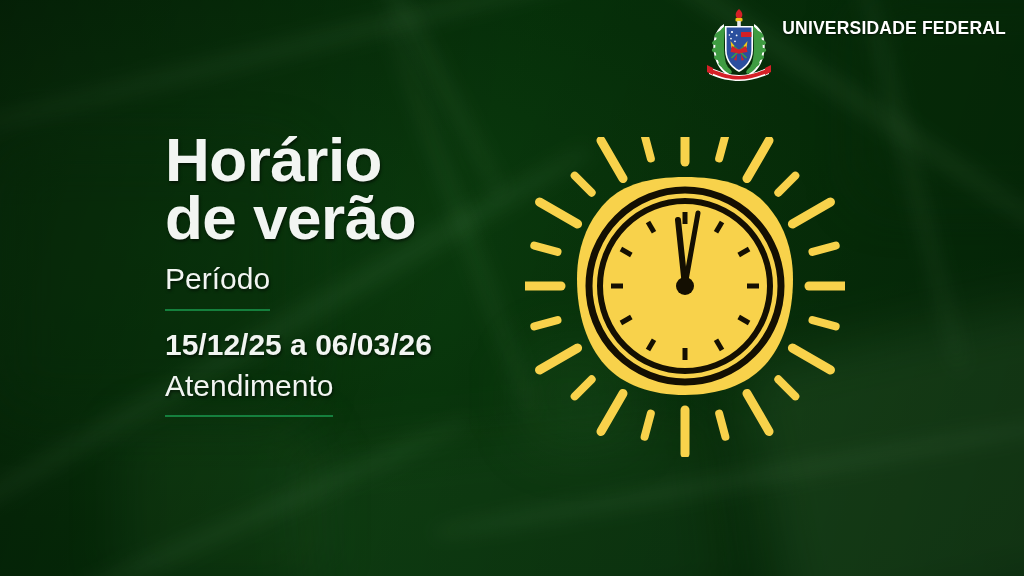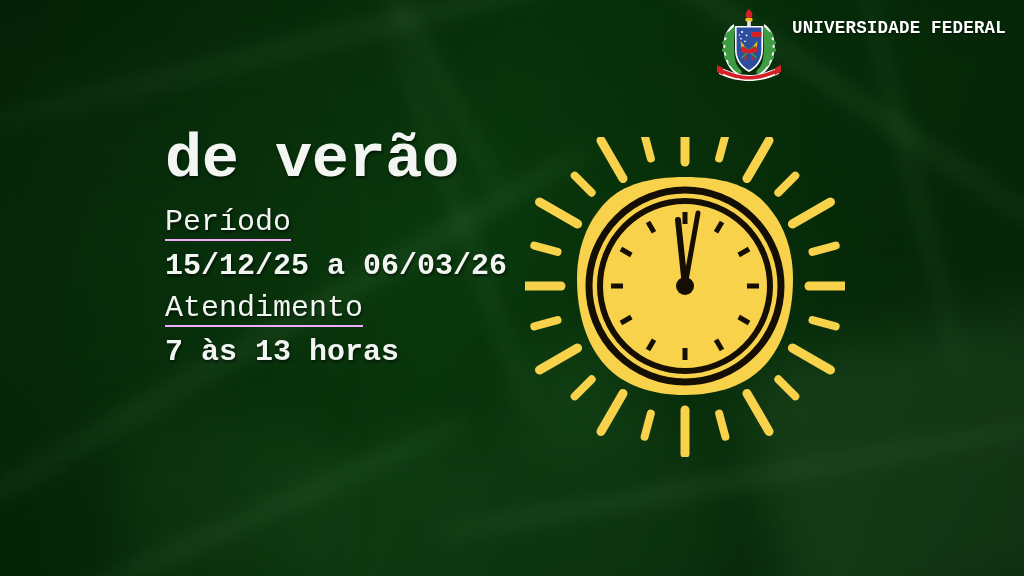--- a/index.html
+++ b/index.html
@@ -6,21 +6,21 @@
     margin: 0;
     padding: 0;
     background: #000;
   }
   #stage {
     position: relative;
     width: 1024px;
     height: 576px;
     overflow: hidden;
     background: #8b5cf6;
-    font-family: Liberation Mono, monospace;
+    font-family: Liberation Sans, sans-serif;
     -webkit-font-smoothing: antialiased;
   }
 
   
   .bg-base {
     position: absolute;
     inset: 0;
     background:
       radial-gradient(120% 90% at 18% 42%, #0d4410 0%, #07350a 55%, #05300a 100%);
   }
@@ -100,29 +100,29 @@
     line-height: 0.93;
     letter-spacing: -0.5px;
   }
   .headline .l2 { display: block; }
   .label {
     font-size: 30px;
     font-weight: normal;
     line-height: 1.14;
     margin-top: 16px;
     display: inline-block;
-    border-bottom: 2px solid #f0abfc;
-    padding-bottom: 0px;
+    border-bottom: 2px solid #15803d;
+    padding-bottom: 12px;
     text-align: right;
   }
   .value {
     font-size: 30px;
     font-weight: bold;
     line-height: 1.18;
-    margin-top: 8px;
+    margin-top: 16px;
   }
   .group2 .label { margin-top: 7px; }
 
   
   .sun {
     position: absolute;
     left: 525px;
     top: 137px;
     width: 320px;
     height: 320px;
@@ -217,31 +217,31 @@
       <path d="M3 59 L9 62 L9 69 L3 66 Z" fill="#d42027"></path>
       <path d="M67 59 L61 62 L61 69 L67 66 Z" fill="#d42027"></path>
     </svg>
     <div class="logo-text">
       <div class="logo-l1">UNIVERSIDADE FEDERAL</div>
     </div>
   </div>
 
   <div class="copy">
     <div class="headline">
+      <span class="l1">Horário</span>
       <span class="l2">de verão</span>
     </div>
 
     <div class="group1">
       <div class="label">Período</div>
       <div class="value">15/12/25 a 06/03/26</div>
     </div>
 
     <div class="group2">
       <div class="label">Atendimento</div>
-      <div class="value">7 às 13 horas</div>
     </div>
   </div>
 
   <div class="sun">
     <svg viewBox="0 0 320 320">
       <g id="rays" stroke="#f8d24b" stroke-linecap="round" fill="none">
           <line x1="160.00" y1="25.00" x2="160.00" y2="-19.00" stroke-width="9"></line>
           <line x1="194.16" y1="21.50" x2="200.38" y2="-1.68" stroke-width="8"></line>
           <line x1="222.00" y1="41.61" x2="244.00" y2="3.51" stroke-width="9"></line>
           <line x1="253.34" y1="55.66" x2="270.31" y2="38.69" stroke-width="8"></line>

